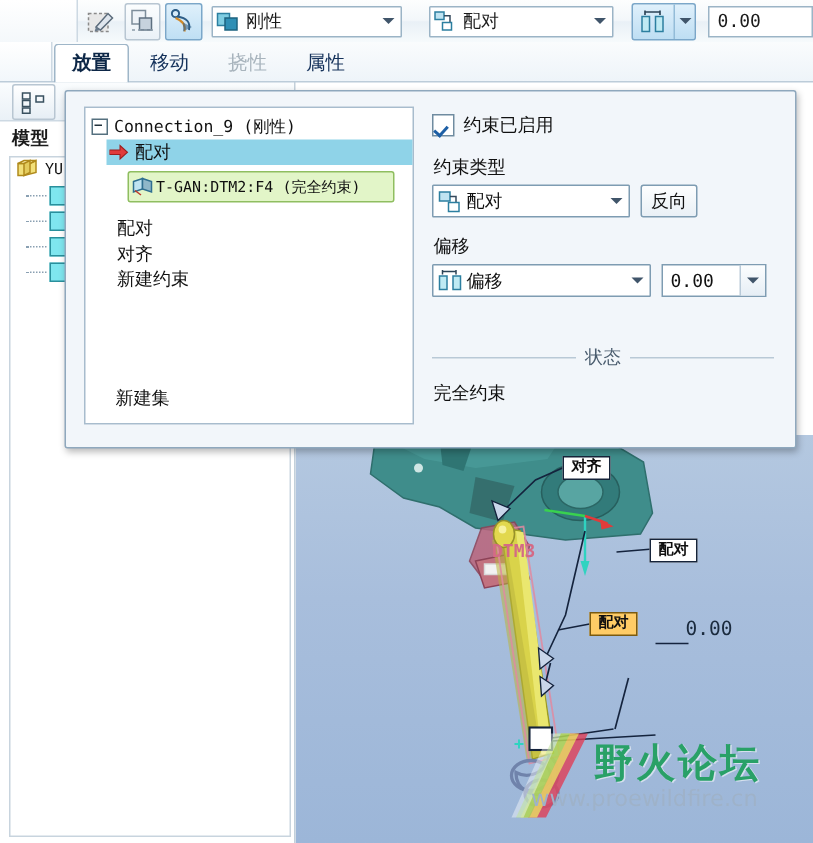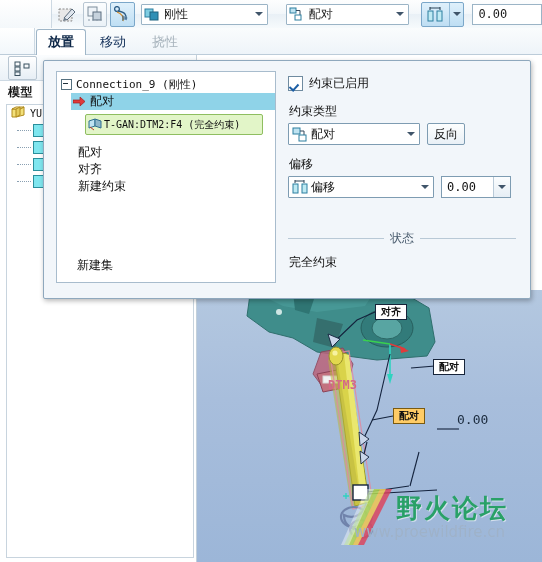--- a/index.html
+++ b/index.html
@@ -353,21 +353,21 @@
       <rect x="156" y="195" width="15" height="15" fill="#ffffff" stroke="#14233d" stroke-width="1.4"></rect>
       <path d="M171 202 L212 196" fill="none" stroke="#14233d" stroke-width="1.1"></path>
       <path d="M171 204 L240 200" fill="none" stroke="#14233d" stroke-width="1.1"></path>
       <path d="M175 130 L196 126" fill="none" stroke="#14233d" stroke-width="1.1"></path>
       <path d="M213 196 L222 162" fill="none" stroke="#14233d" stroke-width="1.1"></path>
       <path d="M240 139 L262 139" fill="none" stroke="#14233d" stroke-width="1.1"></path>
 
       <path d="M146 206 l6 0 M149 203 l0 6" stroke="#2fd3c0" stroke-width="1.3"></path>
     </svg>
 
-    <div class="dtm-tag" style="left:131px; top:88px;">DTM3</div>
+    <div class="dtm-tag" style="left:131px; top:70px;">DTM3</div>
 
     <div class="callout" style="left:178px; top:14px;">对齐</div>
     <div class="callout" style="left:236px; top:69px;">配对</div>
     <div class="callout hl" style="left:196px; top:118px;">配对</div>
     <div class="vp-value" style="left:260px; top:122px;">0.00</div>
   </div>
 
   <div class="watermark">
     <svg width="205" height="62" viewBox="0 0 205 62">
       <path d="M14 28 a14 14 0 1 0 22 -11 a15 15 0 0 1 -22 11 z" fill="none" stroke="#6d7fa8" stroke-width="2.2"></path>
@@ -494,20 +494,21 @@
 
     <div class="numbox">0.00</div>
   </div>
 
   <div class="tabbar">
     <div class="tb-gap"></div>
     <div class="tabs">
       <div class="tab active">放置</div>
       <div class="tab">移动</div>
       <div class="tab disabled">挠性</div>
+      <div class="tab">属性</div>
     </div>
   </div>
 
   <div class="dialog">
 
     <div class="dlg-left">
       <div class="node-root">
         <span class="expander"></span>
         <span>Connection_9  (刚性)</span>
       </div>

